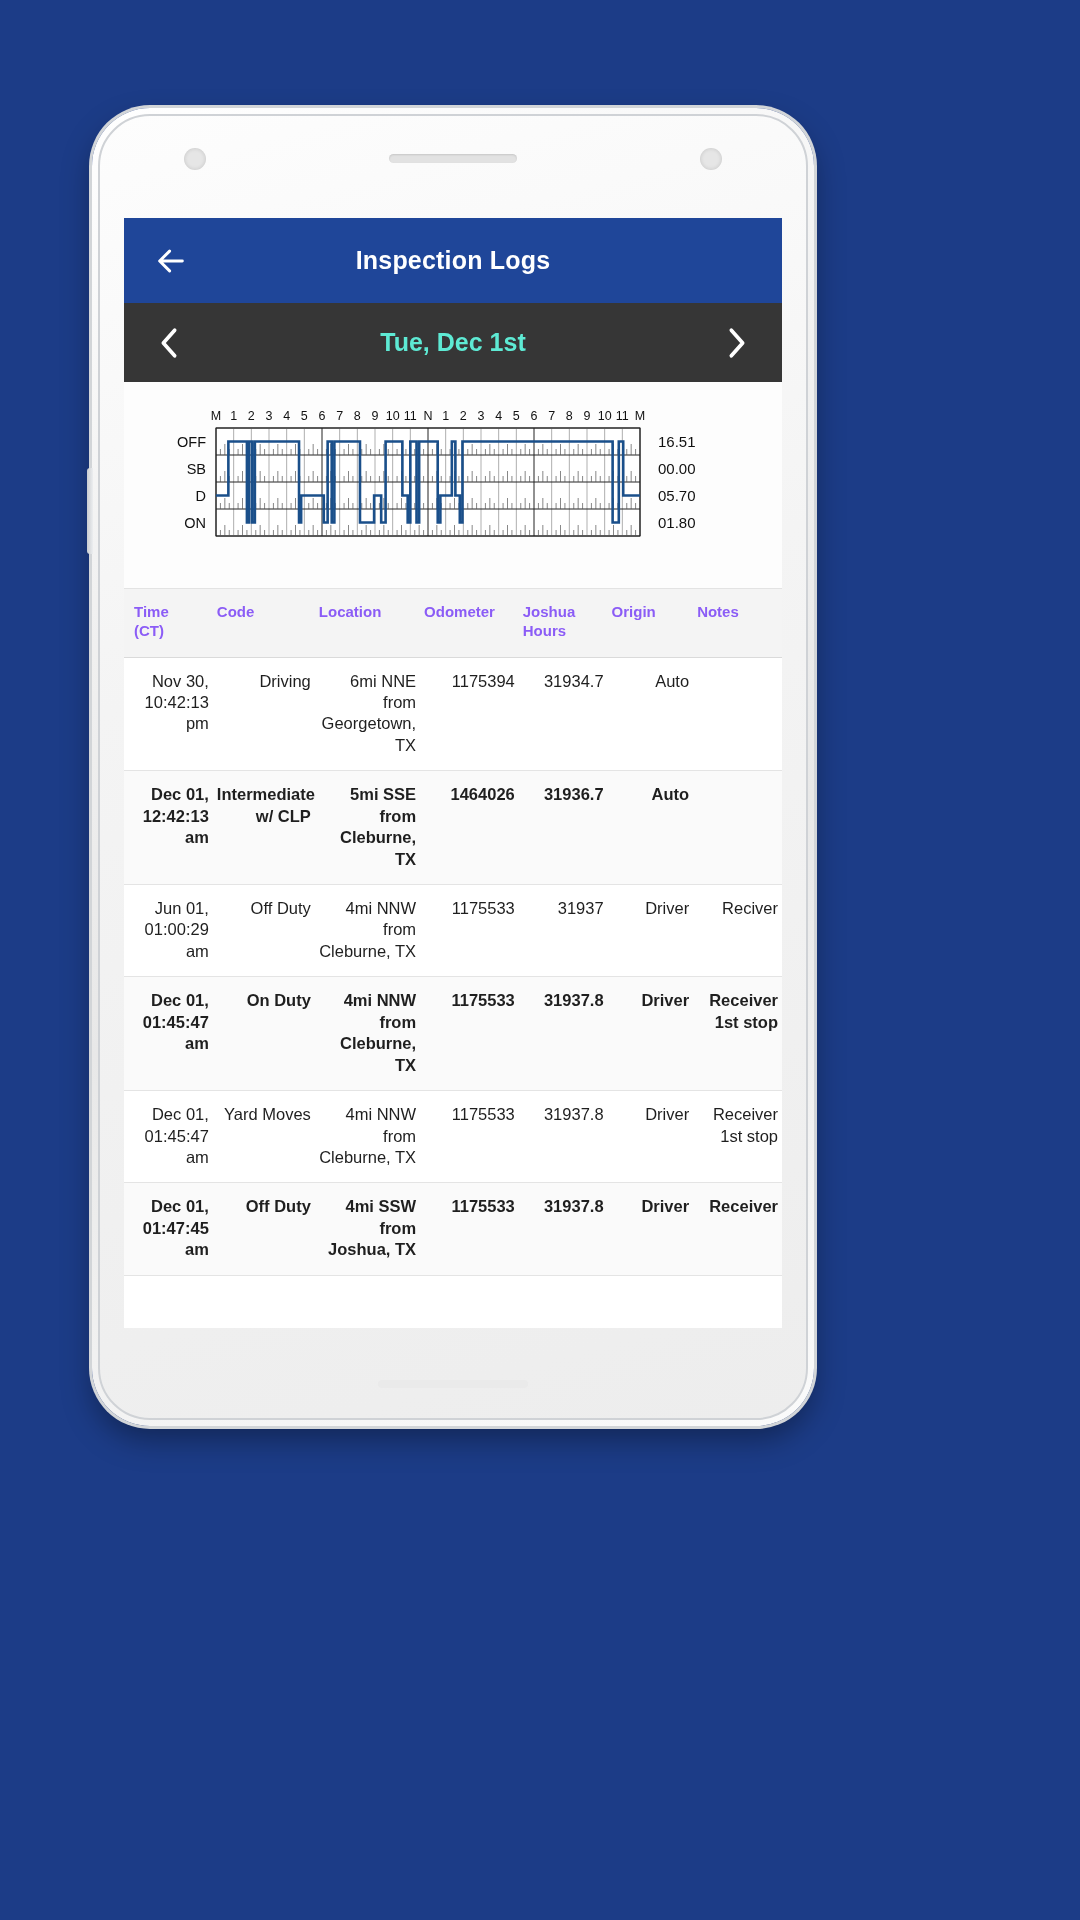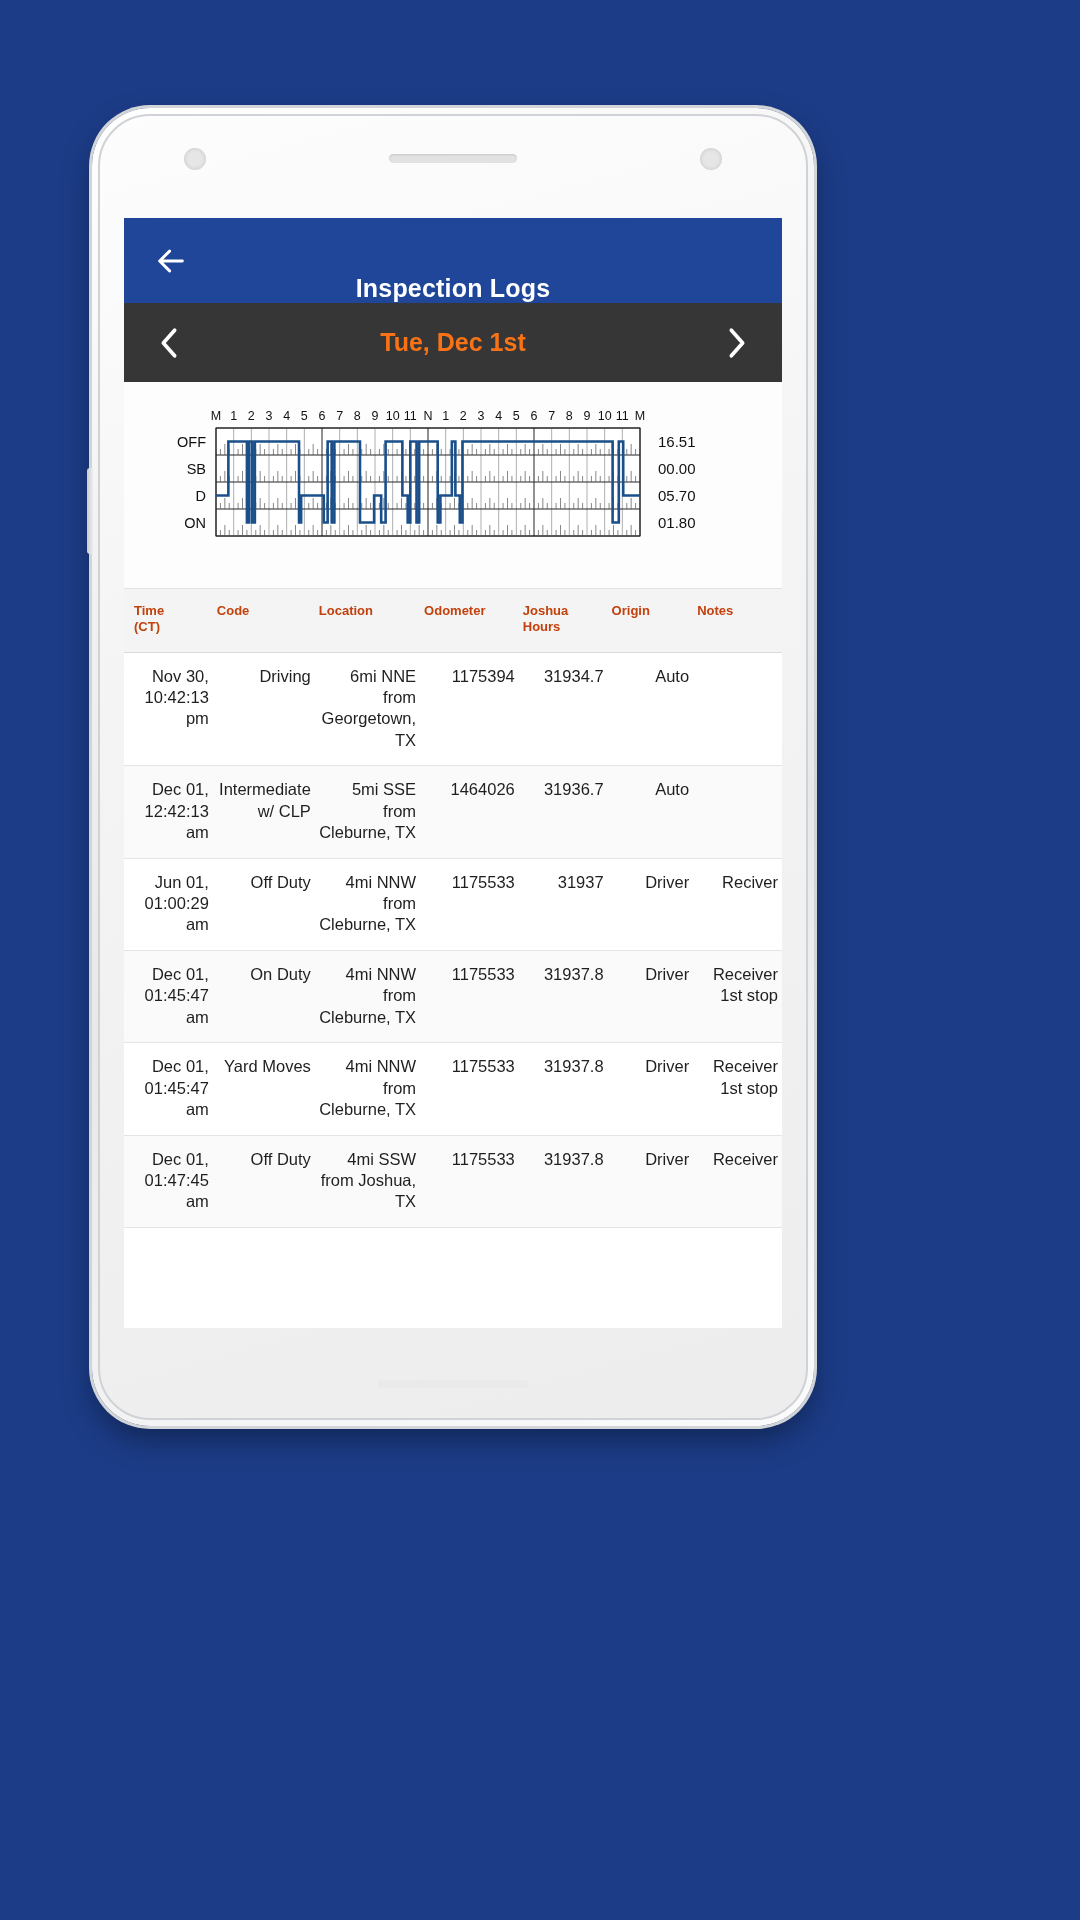--- a/index.html
+++ b/index.html
@@ -52,21 +52,21 @@
   .screen {
     position: absolute; left: 32px; top: 110px;
     width: 658px; height: 1110px;
     background: #ffffff;
     overflow: hidden;
   }
 
   
   .appbar {
     height: 85px; background: #1f4699;
-    display: flex; align-items: flex-end; position: relative;
+    display: flex; align-items: center; position: relative;
   }
   .appbar .back {
     position: absolute; left: 26px; top: 50%; transform: translateY(-50%);
     width: 42px; height: 42px; display: flex; align-items: center; justify-content: center;
     cursor: pointer;
   }
   .appbar .back svg { width: 34px; height: 34px; }
   .appbar .title {
     width: 100%; text-align: center;
     color: #ffffff; font-size: 25px; font-weight: bold; letter-spacing: .2px;
@@ -80,50 +80,50 @@
   .datebar .nav {
     position: absolute; top: 50%; transform: translateY(-50%);
     width: 46px; height: 46px; display: flex; align-items: center; justify-content: center;
     cursor: pointer;
   }
   .datebar .nav.prev { left: 22px; }
   .datebar .nav.next { right: 22px; }
   .datebar .nav svg { width: 24px; height: 34px; }
   .datebar .date {
     width: 100%; text-align: center;
-    color: #f97316; font-size: 25px; font-weight: bold;
+    color: #5eead4; font-size: 25px; font-weight: bold;
   }
 
   
   .graph-wrap {
     background: #fdfdfd; padding: 16px 0 14px 0;
     border-bottom: 1px solid #e3e3e3;
     display: flex; justify-content: center;
   }
   .graph-svg { display: block; }
 
   
   .table-wrap { background: #ffffff; }
   table.logs { width: 100%; border-collapse: collapse; table-layout: fixed; }
   table.logs th {
     background: #f4f4f4;
-    font-size: 13px; font-weight: bold; color: #c2410c;
+    font-size: 15px; font-weight: bold; color: #8b5cf6;
     text-align: left; vertical-align: top;
     padding: 14px 4px 16px 4px;
     border-bottom: 1px solid #dadada;
     line-height: 1.25;
   }
   table.logs td {
     font-size: 16.5px; color: #1f1f1f;
     text-align: right; vertical-align: top;
     padding: 13px 4px 14px 4px;
     border-bottom: 1px solid #e4e4e4;
     line-height: 1.3;
   }
-  table.logs tr.alt td { background: #fafafa; }
+  table.logs tr.alt td { background: #fafafa; font-weight: bold; }
   table.logs th:first-child, table.logs td:first-child { padding-left: 10px; }
   .c-time { width: 13.5%; }
   .c-code { width: 15.5%; }
   .c-loc  { width: 16%; }
   .c-odo  { width: 15%; }
   .c-eng  { width: 13.5%; }
   .c-org  { width: 13%; }
   .c-note { width: 13.5%; }
 </style>
 </head>

